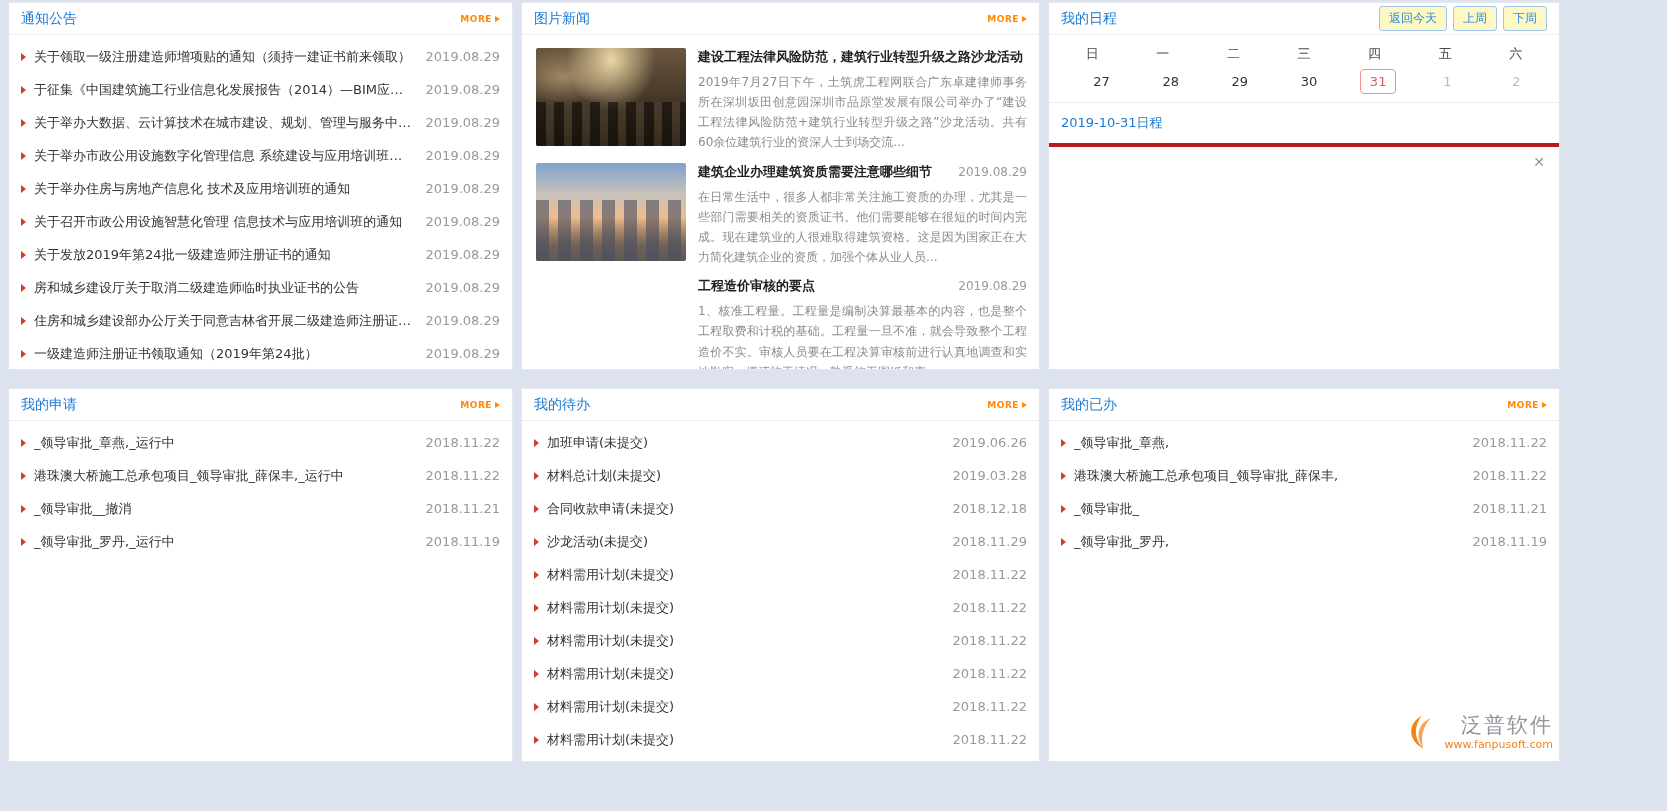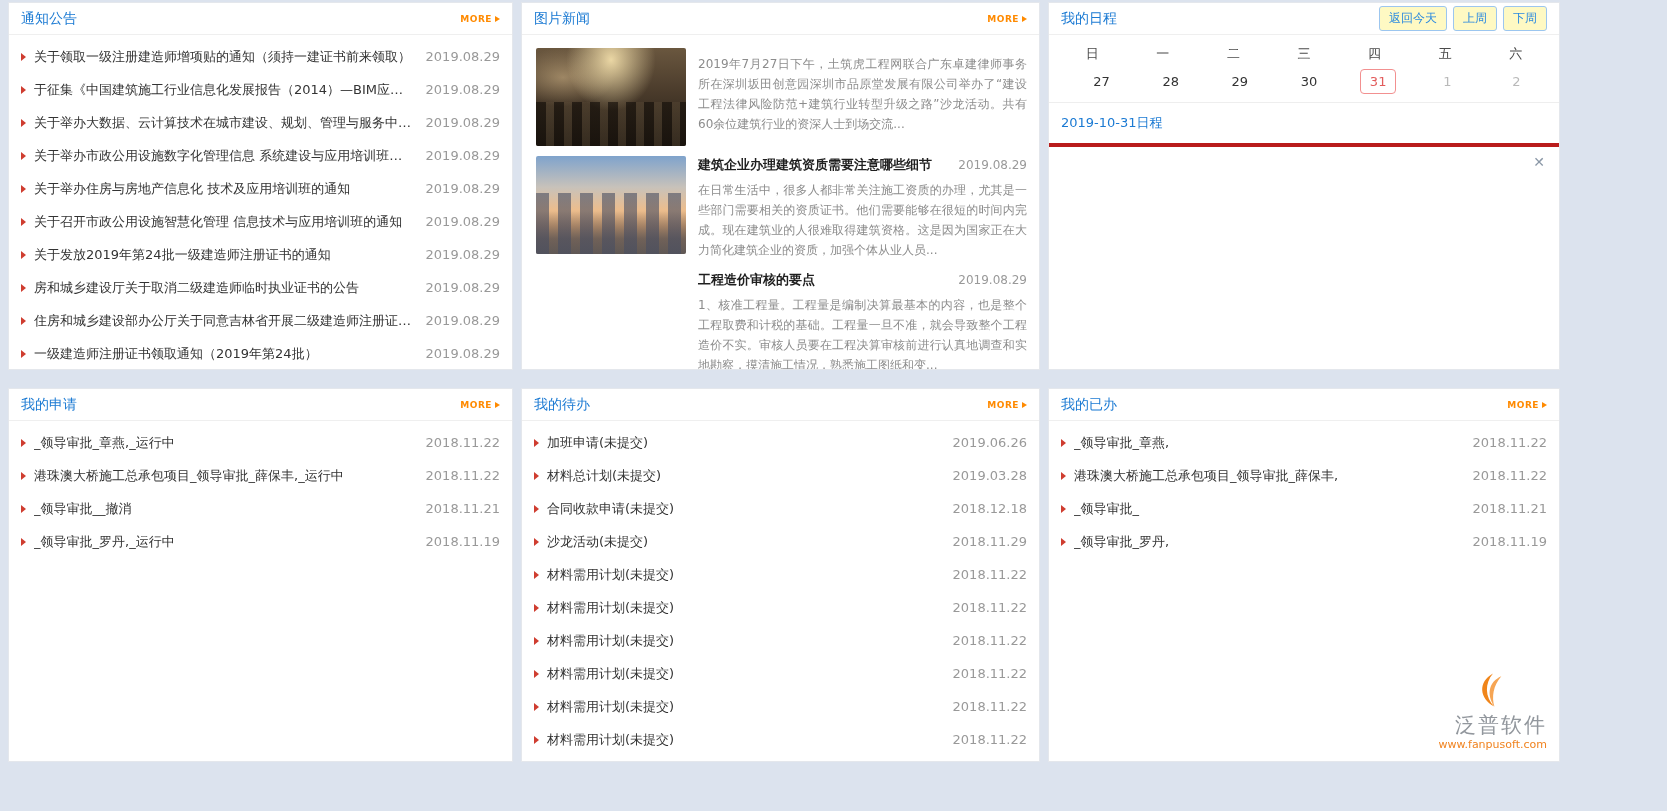--- a/index.html
+++ b/index.html
@@ -70,21 +70,21 @@
   .cal-cell { flex:1; text-align:center; font-size:13px; color:#4a4a4a; }
   .cal-dates { padding-bottom:8px; border-bottom:1px solid #eee;padding-left:18px; }
   .cal-date { cursor:pointer; }
   .day-num { display:inline-block; padding:4px 9px; font-size:13px; color:#333; border:1px solid transparent; border-radius:4px; }
   .cal-date.selected .day-num { border-color:#f29090; color:#e25b5b; }
   .cal-date.muted .day-num { color:#b9b9b9; }
   .cal-label { color:#1b7ad3; font-size:13px; padding:11px 12px; border-bottom:4px solid #b91c1c; }
   .cal-body { position:relative; height:190px; }
   .close-icon { position:absolute; top:8px; right:14px; color:#8a97a6; font-size:14px; cursor:pointer; line-height:1; }
   
-  .logo { position:absolute; right:12px; bottom:10px; display:flex; align-items:center; gap:6px;flex-direction:column; }
+  .logo { position:absolute; right:6px; bottom:10px; display:flex; align-items:center; gap:6px; }
   .logo-text { text-align:right; }
   .logo-name { display:block; font-size:21px; color:#92979d; letter-spacing:2px; line-height:1.1; }
   .logo-url { display:block; font-size:11px; color:#f0821e; margin-top:1px; }
 </style>
 </head>
 <body>
 
 <div class="page">
   <div class="layout">
 
@@ -207,20 +207,24 @@
           <span class="more-btn">
             <span class="more-label">MORE</span>
             <span class="more-arrow"></span>
           </span>
         </div>
         <div class="news-list">
 
             <div class="news-row">
               <div class="news-img v-classroom"></div>
               <div class="news-text">
+                <div class="news-title-row">
+                  <span class="news-title">建设工程法律风险防范，建筑行业转型升级之路沙龙活动</span>
+
+                </div>
                 <div class="news-summary">2019年7月27日下午，土筑虎工程网联合广东卓建律师事务所在深圳坂田创意园深圳市品原堂发展有限公司举办了“建设工程法律风险防范+建筑行业转型升级之路”沙龙活动。共有60余位建筑行业的资深人士到场交流...</div>
               </div>
             </div>
 
             <div class="news-row">
               <div class="news-img v-city"></div>
               <div class="news-text">
                 <div class="news-title-row">
                   <span class="news-title">建筑企业办理建筑资质需要注意哪些细节</span>
                   <span class="news-date">2019.08.29</span>

